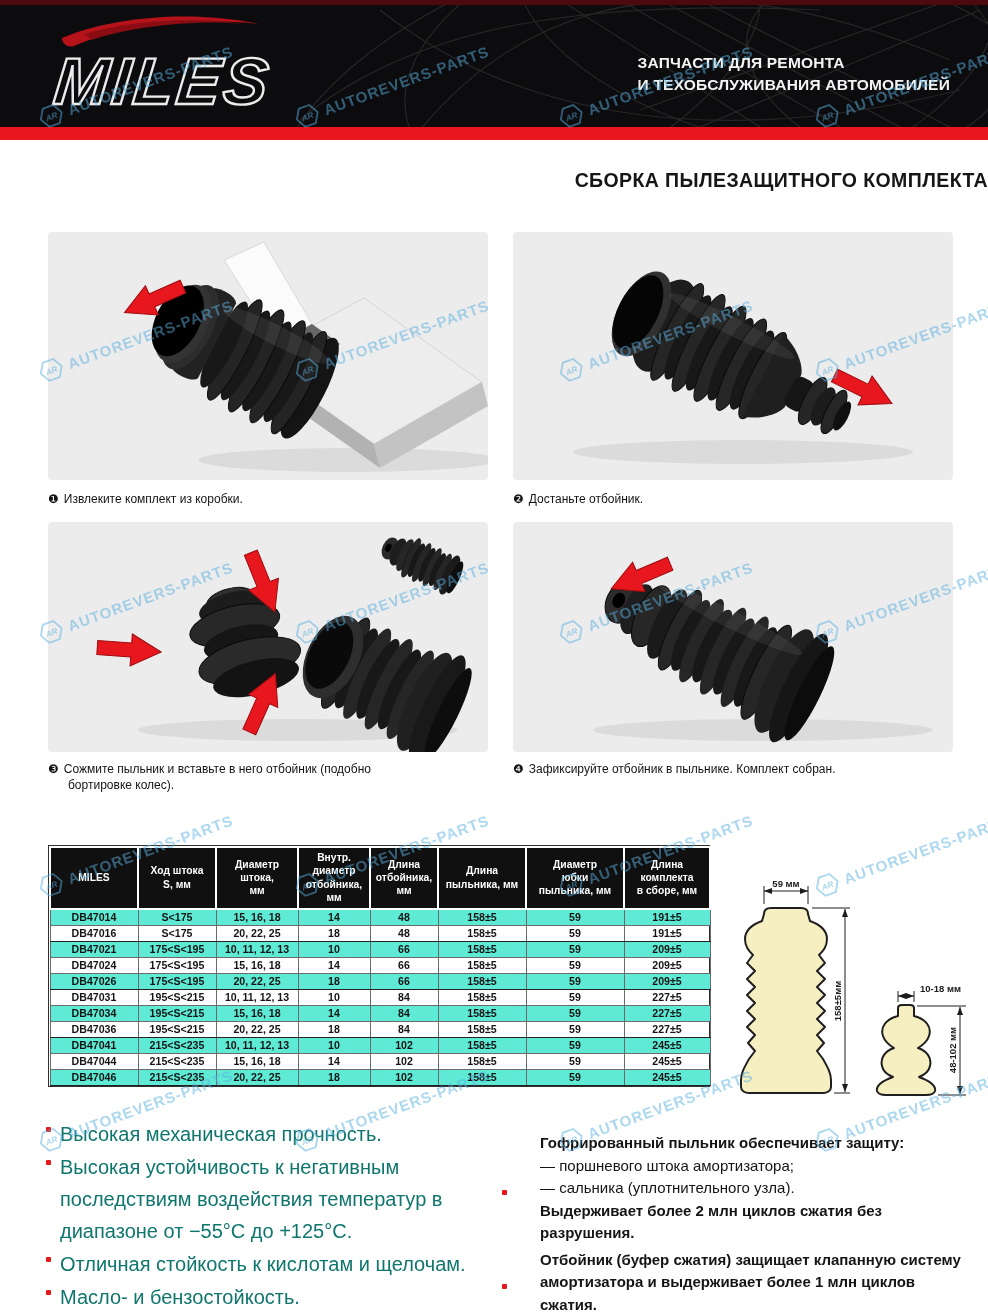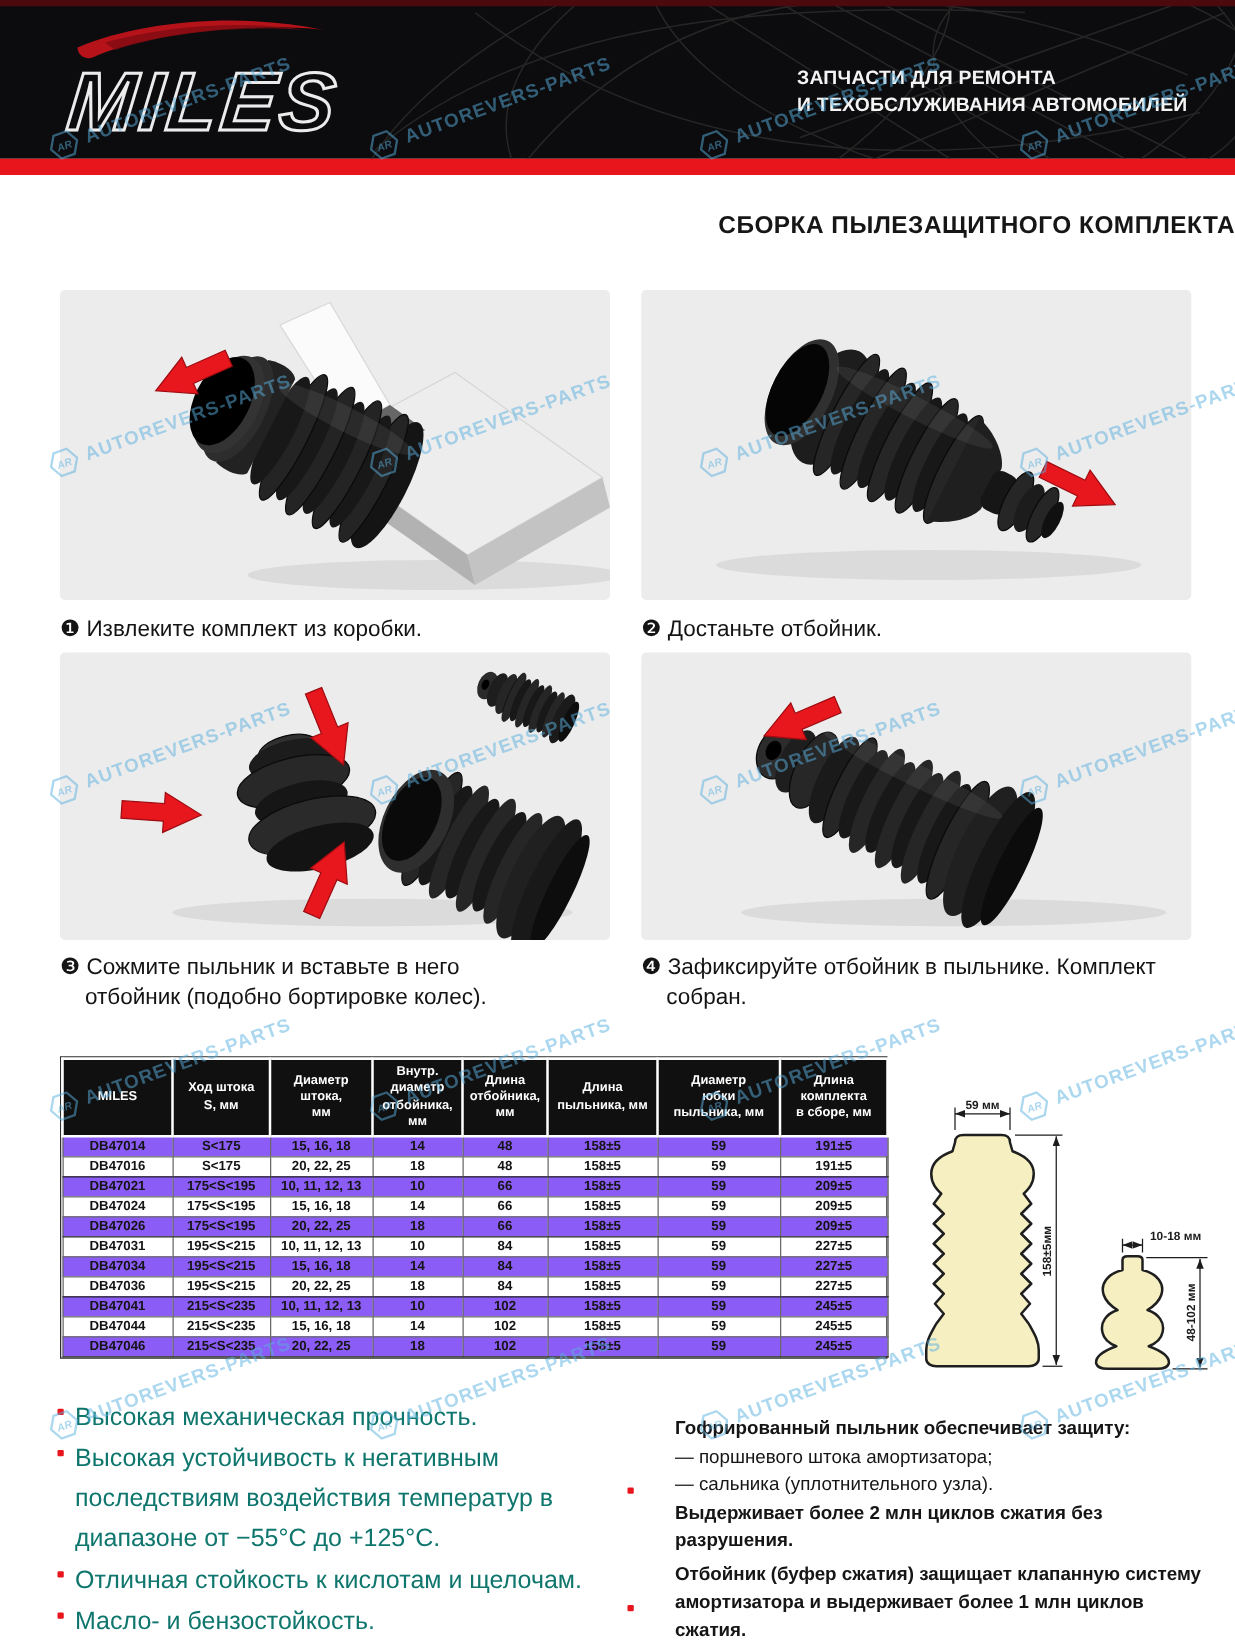--- a/index.html
+++ b/index.html
@@ -15,34 +15,34 @@
   .stripe{position:absolute;left:0;top:127px;width:988px;height:13px;background:#e9151d;}
   .title{position:absolute;left:0;top:169px;width:988px;text-align:right;
          font-size:19.5px;font-weight:bold;letter-spacing:.4px;color:#161616;}
   
   .panel{position:absolute;background:#ececec;border-radius:4px;}
   #panel1{left:48px;top:232px;width:440px;height:248px;}
   #panel2{left:513px;top:232px;width:440px;height:248px;}
   #panel3{left:48px;top:522px;width:440px;height:230px;}
   #panel4{left:513px;top:522px;width:440px;height:230px;}
   .panel svg{width:100%;height:100%;display:block;}
-  .caption{position:absolute;font-size:18px;color:#141414;padding-left:20px;text-indent:-20px;line-height:1.35;}
+  .caption{position:absolute;font-size:12px;color:#141414;padding-left:20px;text-indent:-20px;line-height:1.35;}
   #cap1{left:48px;top:491px;width:440px;}
   #cap2{left:513px;top:491px;width:440px;}
   #cap3{left:48px;top:761px;width:360px;}
   #cap4{left:513px;top:761px;width:440px;}
   .stepnum{margin-right:5px;}
   
   .tablewrap{position:absolute;left:48px;top:845px;width:660px;border:1.5px solid #2e2e2e;}
   table{border-collapse:collapse;width:100%;table-layout:fixed;}
   th{background:#101010;color:#fff;font-size:10.3px;font-weight:bold;white-space:pre-line;
      border:2px solid #fff;padding:3px 1px;line-height:1.3;vertical-align:middle;text-align:center;}
   td{font-size:10.6px;font-weight:bold;text-align:center;border:1px solid #6a6a6a;
      padding:1.5px 2px;color:#141414;}
-  tr.alt{background:#8b5cf6;}
+  tr.alt{background:#5eead4;}
   tr.gend td{border-bottom:1.8px solid #222;}
   
   .diagram{position:absolute;left:724px;top:858px;width:260px;height:250px;}
   .diagram text{font-size:9.5px;font-weight:bold;fill:#1c1c1c;font-family:"Liberation Sans",sans-serif;}
   
   .feat-left{position:absolute;left:46px;top:1118px;width:452px;}
   .feat-right{position:absolute;left:502px;top:1132px;width:464px;}
   .fitem{display:flex;align-items:flex-start;margin-bottom:1px;}
   .bullet{flex:0 0 auto;width:5px;height:5px;background:#e9151d;margin:9px 9px 0 0;border-radius:1px;}
   .ftext{font-size:20px;line-height:1.6;color:#0f766e;}

